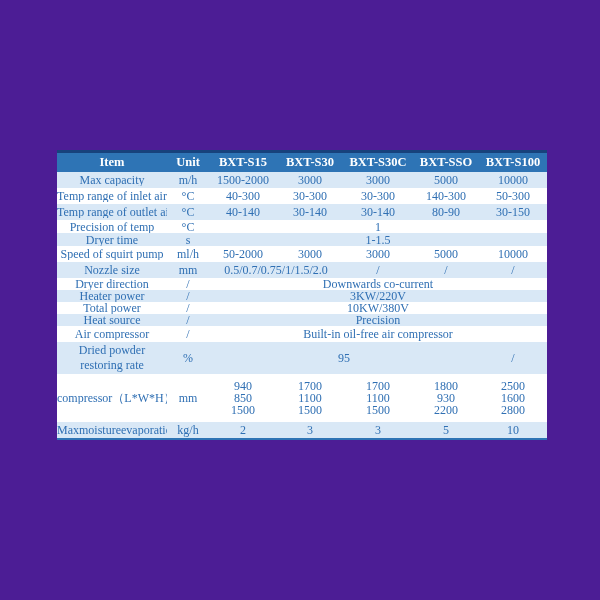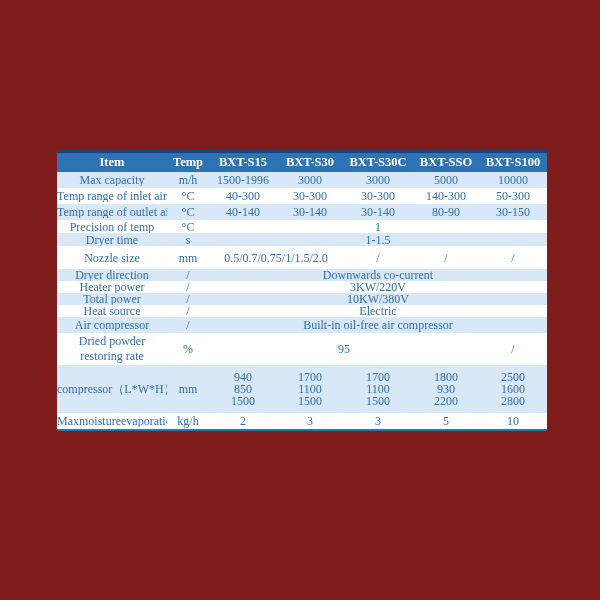--- a/index.html
+++ b/index.html
@@ -1,16 +1,16 @@
 <!DOCTYPE html>
 <html><head>
 <meta charset="utf-8">
 <style>
   html,body{margin:0;padding:0;background:#ffffff;}
-  .page{position:relative;width:600px;height:600px;background:#7f1d1d;overflow:hidden;
+  .page{position:relative;width:600px;height:600px;background:#4c1d95;overflow:hidden;
         font-family:"Liberation Serif","DejaVu Serif",serif;}
   table.spec{position:absolute;left:57px;top:150px;width:490px;
              border-collapse:collapse;table-layout:fixed;
              border-top:3px solid #17427c;border-bottom:2px solid #2e74b5;}
   table.spec th{background:#2e74b5;color:#ffffff;font-weight:bold;font-size:12.5px;
                 height:19px;padding:0;text-align:center;overflow:hidden;white-space:nowrap;}
   table.spec td{color:#2f6fb3;font-size:12px;line-height:12px;padding:0;
                 text-align:center;vertical-align:middle;overflow:hidden;}
   table.spec tbody tr:nth-child(odd) td{background:#d9e8f6;}
   table.spec tbody tr:nth-child(even) td{background:#ffffff;}
@@ -31,35 +31,35 @@
         <col style="width:42px">
       <col style="width:68px">
         <col style="width:66px">
         <col style="width:70px">
       <col style="width:66px">
         <col style="width:68px">
     </colgroup>
     <thead>
         <tr id="head-row">
           <th>Item</th>
-          <th>Temp</th>
+          <th>Unit</th>
           <th>BXT-S15</th>
           <th>BXT-S30</th>
           <th>BXT-S30C</th>
           <th>BXT-SSO</th>
           <th>BXT-S100</th>
         </tr>
       </thead>
     <tbody id="body-rows">
         <tr style="height: 16px;">
           <td>
             <div class="clip"><span>Max capacity</span></div>
           </td>
           <td>m/h</td>
-          <td colspan="1">1500-1996</td>
+          <td colspan="1">1500-2000</td>
           <td colspan="1">3000</td>
           <td colspan="1">3000</td>
           <td colspan="1">5000</td>
           <td colspan="1">10000</td>
         </tr>
         <tr style="height: 16px;">
           <td>
             <div class="clip"><span>Temp range of inlet air</span></div>
           </td>
           <td>°C</td>
@@ -87,21 +87,32 @@
           <td>°C</td>
           <td colspan="5">1</td>
         </tr>
         <tr style="height: 13px;">
           <td>
             <div class="clip"><span>Dryer time</span></div>
           </td>
           <td>s</td>
           <td colspan="5">1-1.5</td>
         </tr>
-        <tr style="height: 23px;">
+        <tr style="height: 16px;">
+          <td>
+            <div class="clip"><span>Speed of squirt pump</span></div>
+          </td>
+          <td>ml/h</td>
+          <td colspan="1">50-2000</td>
+          <td colspan="1">3000</td>
+          <td colspan="1">3000</td>
+          <td colspan="1">5000</td>
+          <td colspan="1">10000</td>
+        </tr>
+        <tr style="height: 16px;">
           <td>
             <div class="clip"><span>Nozzle size</span></div>
           </td>
           <td>mm</td>
           <td colspan="2">0.5/0.7/0.75/1/1.5/2.0</td>
           <td colspan="1">/</td>
           <td colspan="1">/</td>
           <td colspan="1">/</td>
         </tr>
         <tr style="height: 11px;">
@@ -123,21 +134,21 @@
             <div class="clip"><span>Total power</span></div>
           </td>
           <td>/</td>
           <td colspan="5">10KW/380V</td>
         </tr>
         <tr style="height: 11px;">
           <td>
             <div class="clip"><span>Heat source</span></div>
           </td>
           <td>/</td>
-          <td colspan="5">Electric</td>
+          <td colspan="5">Precision</td>
         </tr>
         <tr style="height: 16px;">
           <td>
             <div class="clip"><span>Air compressor</span></div>
           </td>
           <td>/</td>
           <td colspan="5">Built-in oil-free air compressor</td>
         </tr>
         <tr style="height: 32px;">
           <td class="wrapok">

